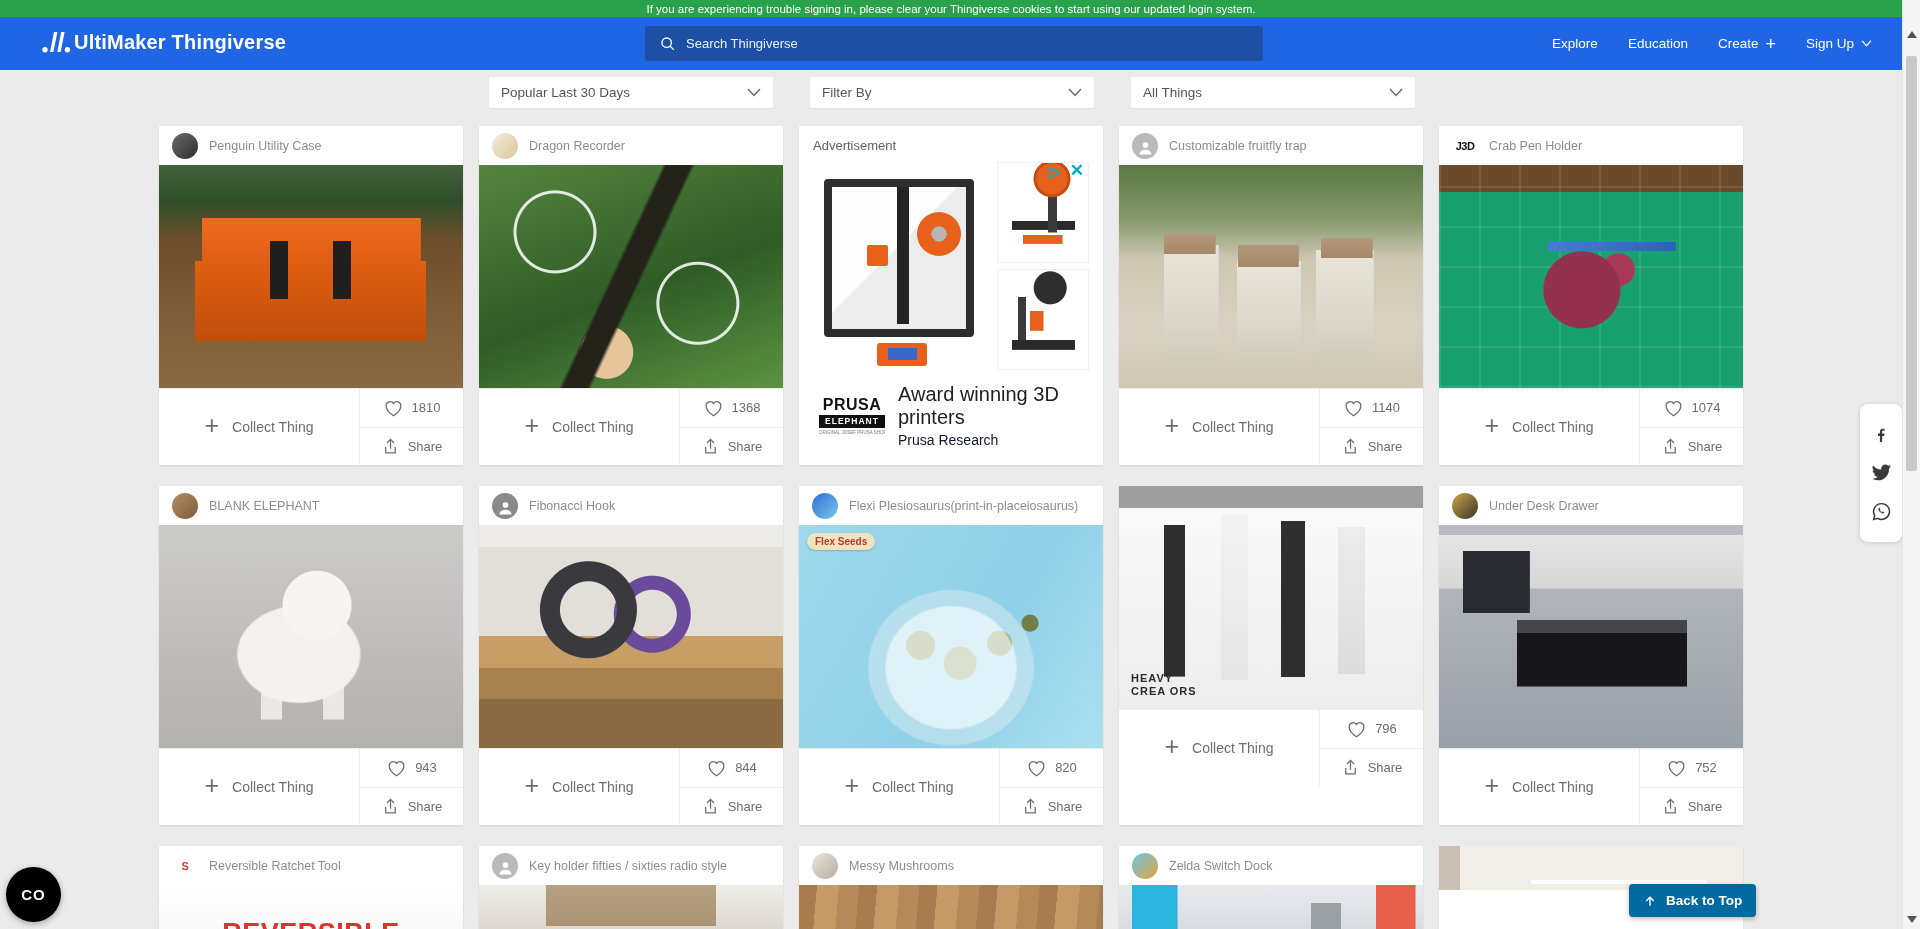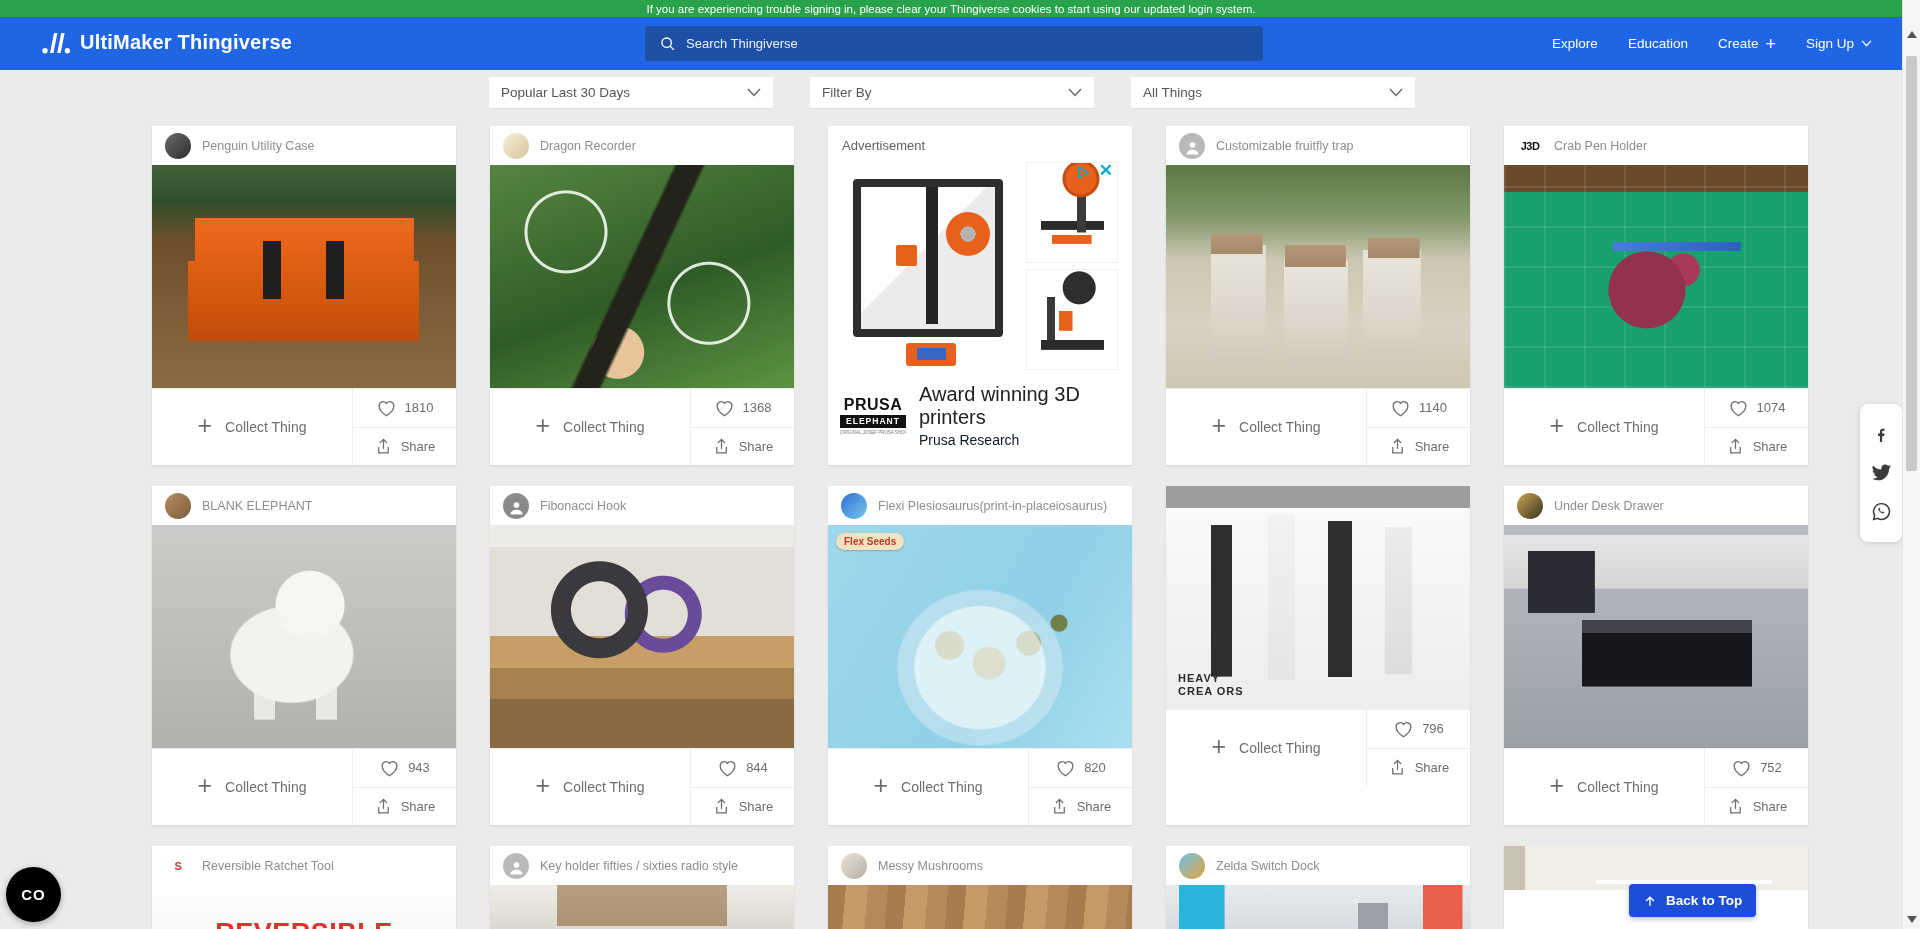--- a/index.html
+++ b/index.html
@@ -5,38 +5,38 @@
   *{box-sizing:border-box;margin:0;padding:0}
   html,body{width:1920px;height:929px}
   body{position:relative;background:#ebebeb;font-family:"Liberation Sans",sans-serif;overflow:hidden}
 
   
   .banner{position:absolute;top:0;left:0;width:1902px;height:17px;background:#2aa24c;
     display:flex;align-items:center;justify-content:center;color:#fff;font-size:11.5px}
 
   
   .header{position:absolute;top:17px;left:0;width:1902px;height:53px;background:#2065e3;color:#fff}
-  .brand{position:absolute;left:42px;top:14px;display:flex;align-items:flex-end;gap:10px;cursor:pointer}
+  .brand{position:absolute;left:42px;top:14px;display:flex;align-items:flex-start;gap:4px;cursor:pointer}
   .brand-name{font-size:20px;font-weight:600;letter-spacing:.2px}
   .searchbox{position:absolute;left:645px;top:9px;width:618px;height:35px;background:#1d4fa5;
     border-radius:3px;display:flex;align-items:center;padding:0 14px;gap:10px}
   .searchbox input{background:transparent;border:none;outline:none;color:#fff;font-size:13px;width:100%;font-family:inherit}
   .searchbox input::placeholder{color:rgba(255,255,255,.92)}
   .nav{position:absolute;right:30px;top:0;height:53px;display:flex;align-items:center;gap:30px;font-size:13.5px}
   .nav-item{display:flex;align-items:center;gap:7px;cursor:pointer;white-space:nowrap}
   .nav-plus{font-size:18px;font-weight:300;line-height:1}
 
   
   .filters{position:absolute;top:77px;left:489px;display:flex;gap:37px}
   .dd{width:284px;height:31px;background:#fff;border-radius:2px;display:flex;align-items:center;
     justify-content:space-between;padding:0 12px;font-size:13.5px;color:#555;cursor:pointer;
     box-shadow:0 1px 1px rgba(0,0,0,.05)}
 
   
-  .grid-row{position:absolute;left:152px;display:grid;grid-template-columns:repeat(5,304px);gap:34px}
+  .grid-row{position:absolute;left:159px;display:grid;grid-template-columns:repeat(5,304px);gap:16px}
   .row-0{top:126px}.row-1{top:486px}.row-2{top:846px}
 
   .card{background:#fff;height:339px;box-shadow:0 1px 2px rgba(0,0,0,.1);overflow:hidden}
   .card.partial{height:83px}
   .card-head{height:39px;display:flex;align-items:center;padding:0 13px;gap:11px;cursor:pointer}
   .avatar{width:26px;height:26px;border-radius:50%;flex:none;display:flex;align-items:center;
     justify-content:center;overflow:hidden;background:#ccc}
   .avatar.person svg{margin-top:3px}
   .avatar.txt{border-radius:0;background:transparent!important;font-weight:800;font-size:11px;color:#111;letter-spacing:-.5px}
   .card-title{font-size:12.5px;color:#8d8d8d;white-space:nowrap;overflow:hidden;text-overflow:ellipsis}
@@ -75,21 +75,21 @@
   .ad-small-1{background:radial-gradient(circle at 60% 16%,#e8611c 0 15px,#c44e12 16px 18px,transparent 19px) no-repeat,
     linear-gradient(#3a3a3a,#3a3a3a) 62% 42%/10% 48% no-repeat,
     linear-gradient(#2a2a2a,#2a2a2a) 50% 64%/70% 9% no-repeat,
     linear-gradient(#e8611c,#e8611c) 50% 80%/44% 9% no-repeat,#fff}
   .ad-small-2{background:radial-gradient(circle at 58% 18%,#2e2e2e 0 16px,transparent 17px) no-repeat,
     linear-gradient(#e8611c,#e8611c) 42% 52%/15% 20% no-repeat,
     linear-gradient(#2a2a2a,#2a2a2a) 50% 78%/70% 10% no-repeat,
     linear-gradient(#3a3a3a,#3a3a3a) 24% 50%/9% 46% no-repeat,#fff}
   .ad-choices{position:absolute;top:3px;right:27px;cursor:pointer}
   .ad-close{position:absolute;top:-1px;right:5px;color:#00aecd;font-size:17px;font-weight:700;cursor:pointer;line-height:1.2}
-  .ad-bottom{padding:13px 12px;display:flex;gap:13px;align-items:center}
+  .ad-bottom{padding:13px 20px;display:flex;gap:13px;align-items:center}
   .prusa-logo{width:66px;text-align:center;flex:none}
   .pl-1{display:block;font-weight:800;font-size:16px;letter-spacing:.5px;color:#111;line-height:1}
   .pl-2{display:block;font-size:8.5px;font-weight:700;color:#fff;background:#111;padding:1.5px 0;
     letter-spacing:1px;margin-top:2px}
   .pl-3{display:block;font-size:4.5px;color:#777;margin-top:2px;white-space:nowrap;overflow:hidden}
   .ad-headline{font-size:20px;color:#202124}
   .ad-advertiser{font-size:14px;color:#0f172a;margin-top:3px}
 
   
   .back-top{position:absolute;left:1629px;top:884px;height:33px;padding:0 14px;border-radius:4px;
@@ -624,21 +624,21 @@
     </svg>
   </span>
   <span>
     <svg width="21" height="21" viewBox="0 0 24 24">
       <path d="M12 3a9 9 0 0 0-7.8 13.5L3 21l4.6-1.2A9 9 0 1 0 12 3z" fill="none" stroke="#3a3a3a" stroke-width="1.7"></path>
       <path d="M9 8.3c.3-.8.8-.8 1.1-.1l.5 1c.1.3 0 .6-.2.8l-.4.4c.5 1 1.4 1.9 2.4 2.4l.5-.5c.2-.2.5-.3.8-.2l1 .5c.7.3.7.8-.1 1.1-.6.3-1.3.4-2 .2a6.6 6.6 0 0 1-4.2-4.2c-.2-.6-.1-1.1.6-1.4z" fill="#3a3a3a"></path>
     </svg>
   </span>
 </div>
 
-<div class="back-top" style="background: #1d4ed8;">
+<div class="back-top" style="background: #0369a1;">
   <span>
     <svg width="14" height="14" viewBox="0 0 24 24">
       <path d="M12 20V6M5.5 12 12 5.5 18.5 12" fill="none" stroke="#fff" stroke-width="2.4"></path>
     </svg>
   </span>
   <span>Back to Top</span>
 </div>
 
 <div class="cookie-btn">
   <span>CO</span>

